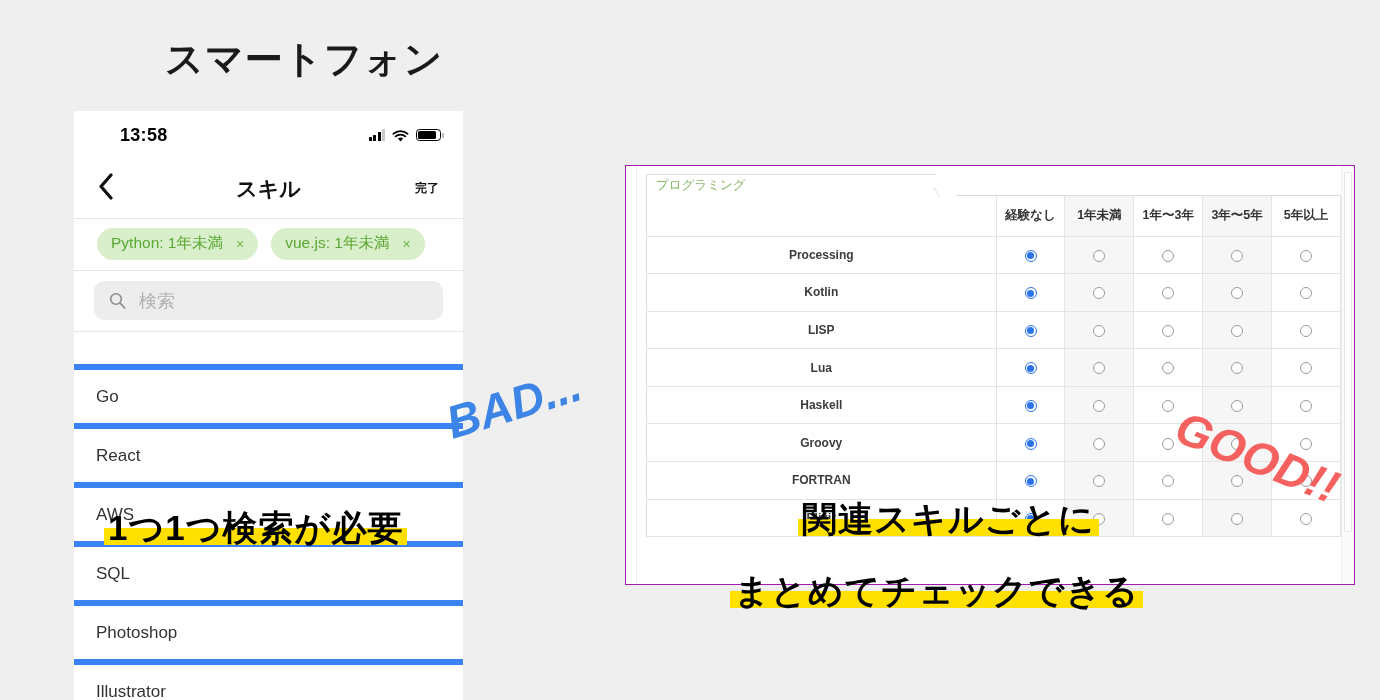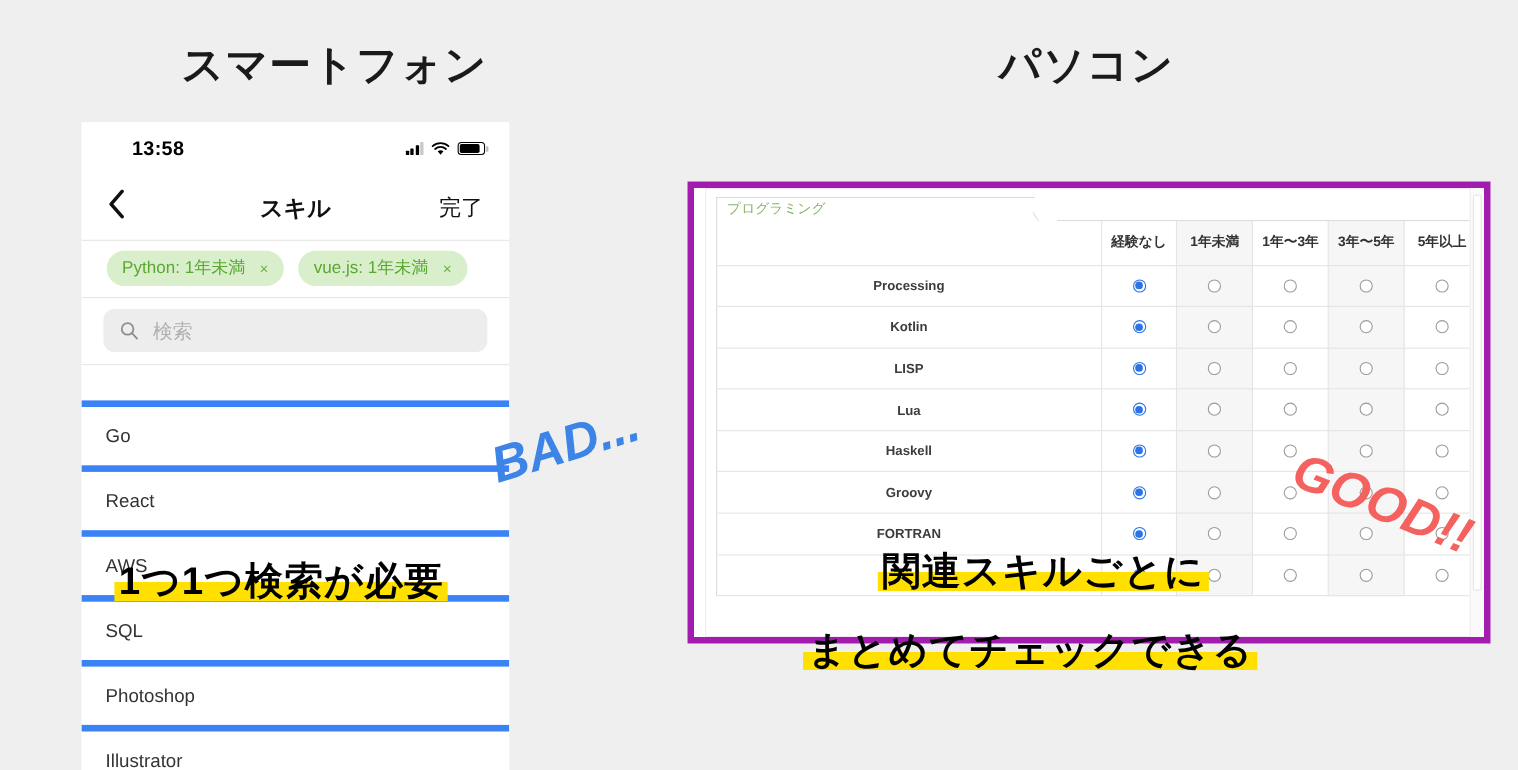--- a/index.html
+++ b/index.html
@@ -69,22 +69,22 @@
     padding: 0 24px;
     position: relative;
     border-bottom: 1px solid #e6e6e6;
   }
   .nav-back { font-size: 29px; font-weight: bold; color: #111; line-height: 1; cursor: pointer;}
   .nav-title {
     position: absolute; left: 0; right: 0; text-align: center;
     font-size: 21px; font-weight: bold; color: #111;
   }
   .nav-done {
-    margin-left: auto; font-size: 20px; color: #111; cursor: pointer;
-    position: relative; z-index: 2;
+    margin-left: auto; font-size: 12px; color: #111; cursor: pointer;
+    position: relative; z-index: 2; font-weight: bold;
   }
 
   .chips-row {
     display: flex; align-items: center; gap: 13px;
     padding: 9px 23px 10px 23px;
     border-bottom: 1px solid #e6e6e6;
   }
   .chip {
     background: #d9efcb;
     color: #5aa832;
@@ -150,21 +150,21 @@
   #cap-phone { left: 104px; top: 505px; }
   #cap-pc-1  { left: 798px; top: 496px; }
   #cap-pc-2  { left: 730px; top: 568px; }
 
   
   #pc {
     position: absolute;
     left: 625px; top: 165px;
     width: 730px; height: 420px;
     background: #ffffff;
-    border: 6px solid #a21caf;
+    border: 1px solid #a21caf;
     display: flex;
     overflow: hidden;
   }
   .vscroll-left {
     width: 11px; flex: none; background: #fff;
     border-right: 1px solid #ededed;
   }
   .pc-inner { flex: 1; position: relative; overflow: hidden; padding: 8px 0 0 9px; }
   .vscroll-right {
     width: 13px; flex: none; background: #fafafa;
@@ -242,21 +242,20 @@
     width: 7px; height: 7px; margin: -3.5px 0 0 -3.5px;
     border-radius: 50%; background: #2a73e8;
   }
 </style>
 </head>
 <body>
 
 <div id="root">
 
   <div class="section-title" id="title-phone">スマートフォン</div>
-  <div class="section-title" id="title-pc">パソコン</div>
 
   <div id="phone">
 
     <div class="status-bar">
       <div class="status-time">13:58</div>
       <div class="status-right">
         <span class="signal-bars">
             <i></i>
             <i></i>
             <i></i>

